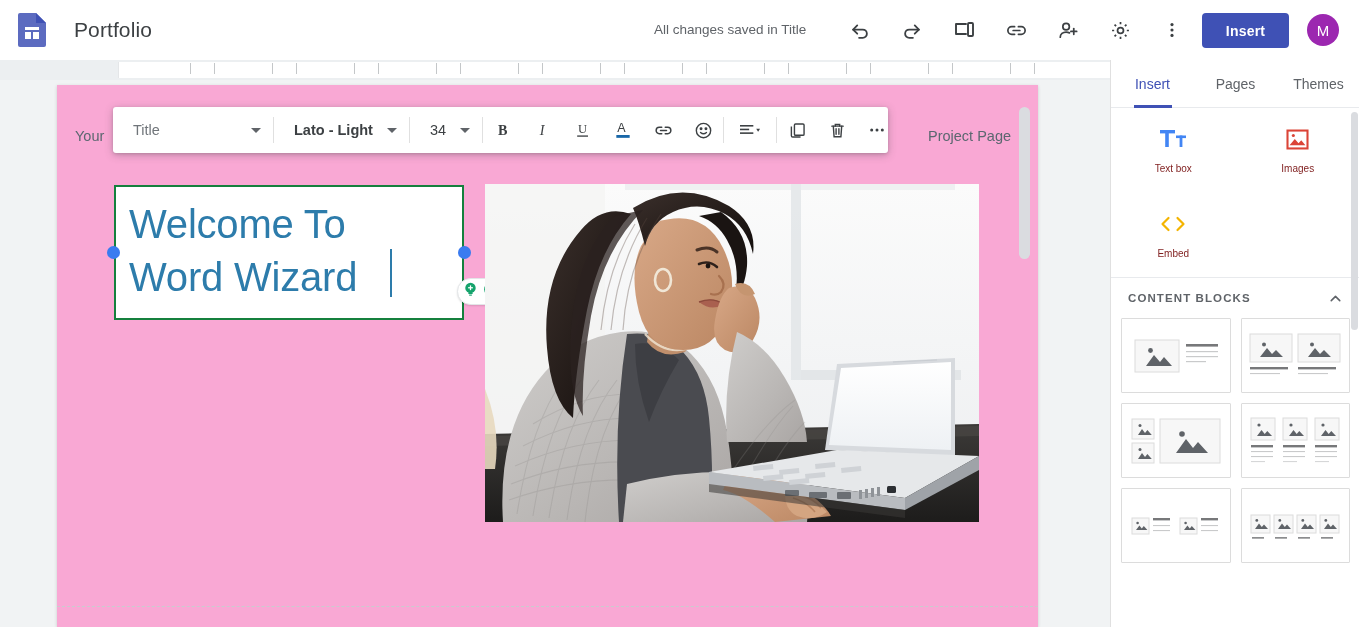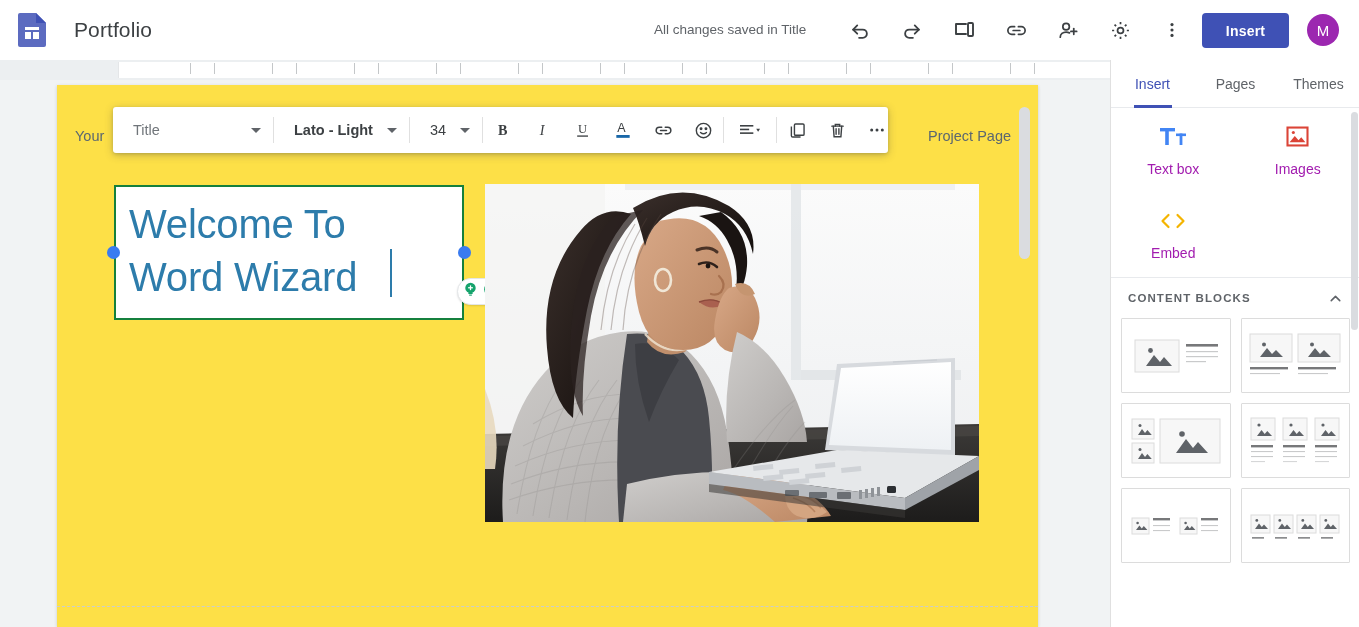--- a/index.html
+++ b/index.html
@@ -76,21 +76,21 @@
     width: 1010px; height: 16px;
     background: #ffffff; border: 1px solid #e4e6e8; border-top: none; border-bottom: none;
   }
   #grid-ruler .tick {
     position: absolute; top: 3px; width: 1px; height: 11px; background: #c4c7c9;
   }
 
   #canvas {
     position: absolute; top: 25px; left: 57px;
     width: 981px; height: 542px;
-    background: #fde047;
+    background: #f9a8d4;
     box-shadow: 0 1px 3px rgba(60,64,67,.22);
   }
   
   #site-nav {
     position: absolute; top: 28px; left: 0; width: 981px; height: 42px;
   }
   .nav-link {
     position: absolute; top: 15px;
     font-size: 14.5px; color: #5b6770; white-space: nowrap; cursor: pointer;
   }
@@ -224,21 +224,21 @@
   #insert-grid {
     height: 170px; width: 249px;
     display: grid; grid-template-columns: 1fr 1fr;
     border-bottom: 1px solid #e8eaed;
   }
   .insert-item {
     display: flex; flex-direction: column; align-items: center;
     justify-content: center; gap: 11px; cursor: pointer;
   }
   .insert-item .ico { height: 26px; display: flex; align-items: center; }
-  .insert-item .cap { font-size: 14px; color: #a21caf; }
+  .insert-item .cap { font-size: 10px; color: #7f1d1d; }
 
   #content-blocks-header {
     height: 40px; width: 249px;
     display: flex; align-items: center; justify-content: space-between;
     padding: 0 16px 0 17px;
   }
   #content-blocks-header .cb-title {
     font-size: 11.5px; letter-spacing: 1.1px; color: #5f6368; font-weight: 600;
   }
   .chev-up { cursor: pointer; display: flex; }

